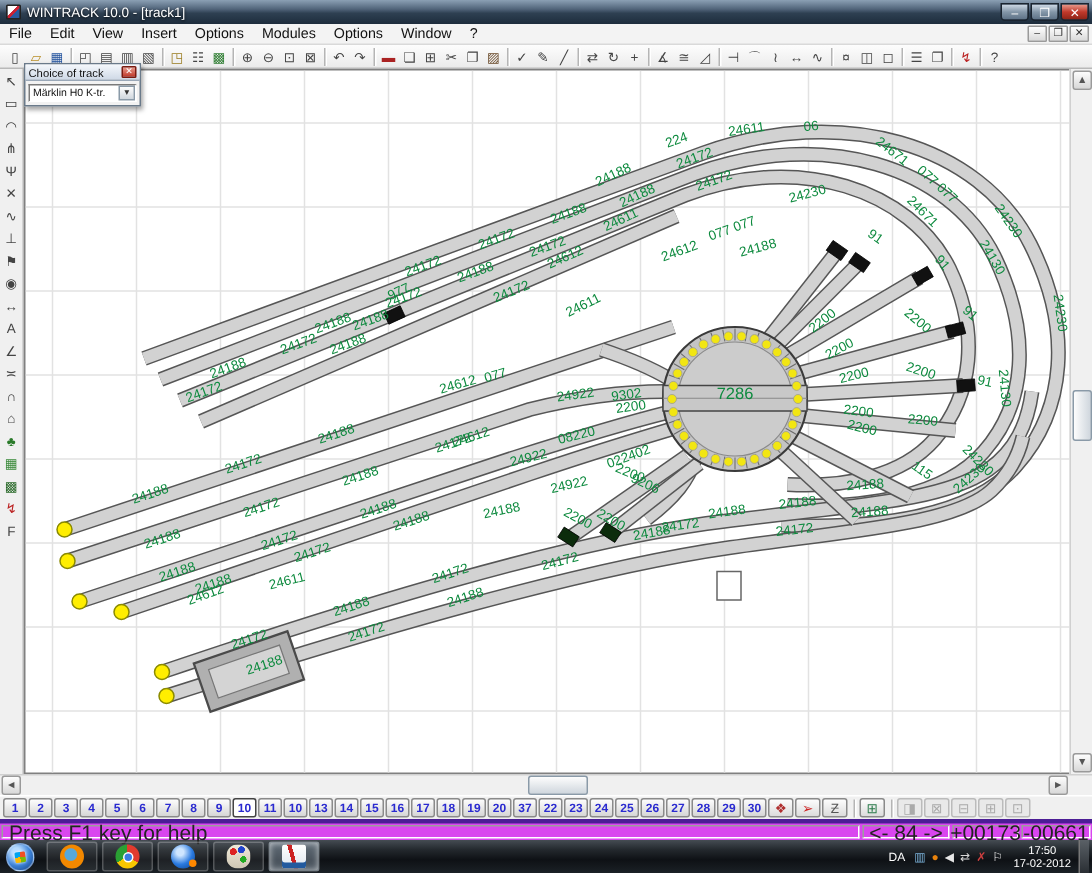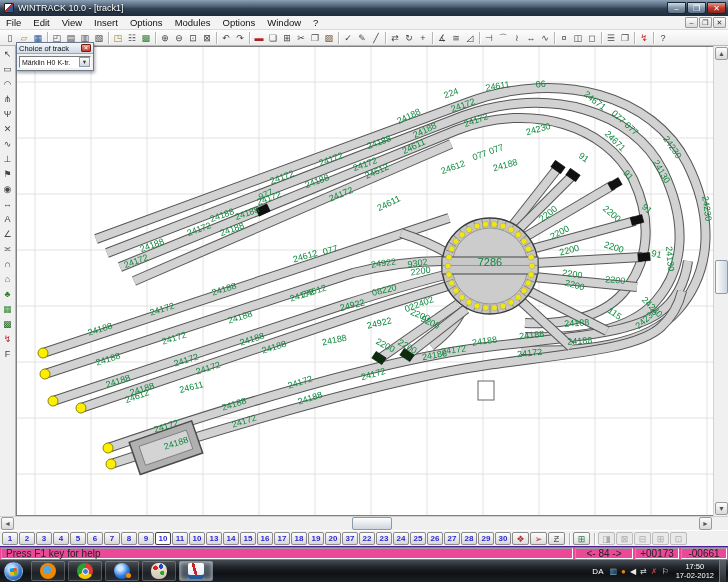--- a/index.html
+++ b/index.html
@@ -48,22 +48,22 @@
   .tabrow{height:16px;display:flex;align-items:center;background:#f0f0f0;border-top:1px solid #fff;padding-left:2px;}
   .tab{width:16px;height:13px;margin-right:1px;display:flex;align-items:center;justify-content:center;
     font-size:8px;font-weight:bold;color:#2a2ad0;background:linear-gradient(#fdfdfd,#d6d6d6);
     border:1px solid #8a8a8a;border-radius:2px;}
   .tab.active{background:#fff;border-color:#444;}
   .tab-tool{width:17px;height:13px;margin-right:1px;display:flex;align-items:center;justify-content:center;
     font-size:9px;background:linear-gradient(#fdfdfd,#dcdcdc);border:1px solid #8a8a8a;border-radius:2px;}
   .tab-tool.disabled{color:#aaa;background:#e9e9e9;border-color:#bbb;}
   .trsep{width:1px;height:12px;background:#b5b5b5;margin:0 3px;box-shadow:1px 0 0 #fff;}
   
-  .statusbar{height:14px;display:flex;align-items:stretch;background:#ec4899;border-top:1px solid #4c1d95;
-    font-size:10px;color:#222;}
+  .statusbar{height:14px;display:flex;align-items:stretch;background:#d946ef;border-top:3px solid #4c1d95;
+    font-size:14px;color:#222;}
   .seg{border:1px solid;border-color:#9d9d9d #fff #fff #9d9d9d;margin:1px;padding:0 4px;display:flex;align-items:center;white-space:nowrap;}
   .seg.grow{flex:1;}
   .seg.center{justify-content:center;}
   
   .panel{position:absolute;left:16px;top:42px;width:78px;background:#f2f2f2;border:1px solid #6a7a8a;
     box-shadow:1px 2px 3px rgba(0,0,0,.35);z-index:9;}
   .panel-title{height:11px;display:flex;align-items:center;padding:0 2px;
     background:linear-gradient(#f5f8fc,#cfd9e6);border-bottom:1px solid #9aa8b8;font-size:7.5px;color:#111;}
   .panel-close{margin-left:auto;width:10px;height:8px;background:linear-gradient(#e89a8c,#c0392b);
     border:1px solid #7a1a10;border-radius:1px;color:#fff;font-size:6px;line-height:7px;text-align:center;}

